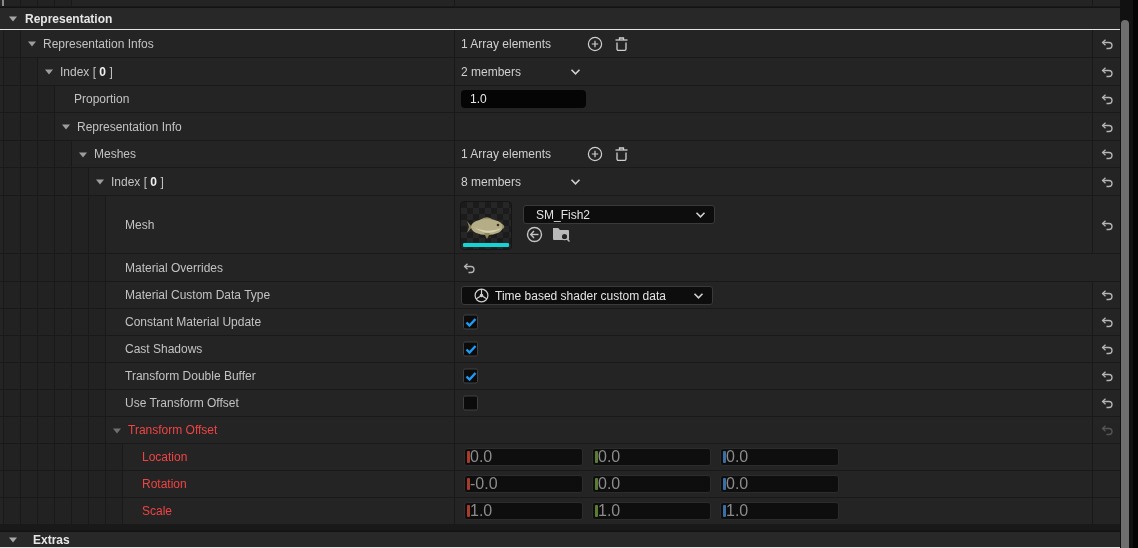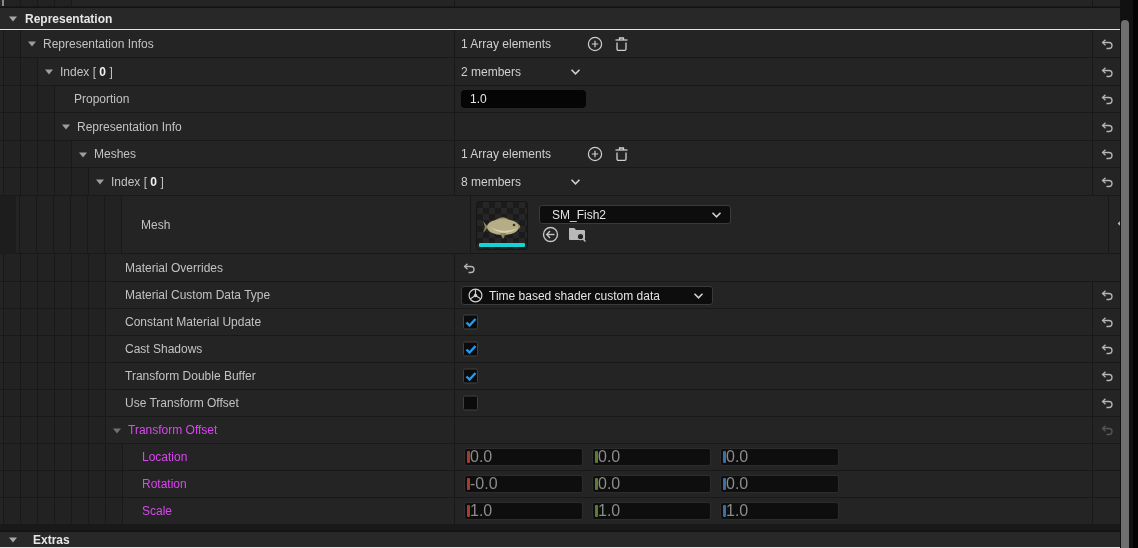--- a/index.html
+++ b/index.html
@@ -6,39 +6,39 @@
   html,body { width:1138px; height:548px; overflow:hidden; background:#1d1d1d;
               font-family:"Liberation Sans", sans-serif; }
   .panel { position:relative; width:1138px; height:548px; background:#1d1d1d; }
 
   
   .row { display:flex; width:1120px; border-bottom:1px solid #191919; background:#242424; }
   .h7  { height:7px; }
   .h23 { height:23px; }
   .h27 { height:27px; }
   .h28 { height:28px; }
-  .h58 { height:58px;margin-left:16px; }
+  .h58 { height:58px; }
   .h17 { height:17px; border-bottom:none;gap:8px; }
   .gap { height:6px; background:#191919; border-bottom:1px solid #151515; width:1120px; }
 
   .namecell { width:455px; display:flex; align-items:center; border-right:1px solid #181818;
               position:relative; overflow:hidden; height:100%; }
   .valuecell { width:638px; position:relative; border-right:1px solid #181818; height:100%; }
   .resetcell { width:27px; display:flex; align-items:center; justify-content:center; height:100%; }
 
   
   .gutter { height:100%; margin-left:3px; flex:0 0 auto;
             background:repeating-linear-gradient(to right,#191919 0 1px,#222222 1px 17px); }
   .lv1 { width:18px; } .lv2 { width:35px; } .lv3 { width:52px; }
   .lv4 { width:69px; } .lv5 { width:86px; } .lv6 { width:103px; } .lv7 { width:120px; }
 
   .tri { margin-left:6px; display:flex; align-items:center; flex:0 0 auto; }
   .label { margin-left:6px; font-size:12px; color:#c2c2c2; white-space:nowrap; }
   .label.noarrow { margin-left:19px; }
-  .label.dim, .dimtext { color:#d946ef; }
+  .label.dim, .dimtext { color:#ef4444; }
   .idx-num { color:#f0f0f0; font-weight:bold; }
 
   
   .cat { display:flex; align-items:center; width:1120px; background:#282828;
          border-bottom:1px solid #e5e5e5; border-top:1px solid #131313; }
   .cat .tri { margin-left:8px; }
   .cat .label { color:#e6e6e6; font-weight:600; font-size:12px; margin-left:7px; }
 
   
   .vtext { position:absolute; left:6px; top:50%; transform:translateY(-50%);
@@ -51,21 +51,21 @@
               width:125px; height:18px; background:#050505; border:none; border-radius:4px;
               color:#e8e8e8; font-size:12px; padding:0 0 0 9px;
               font-family:"Liberation Sans", sans-serif; }
 
   .combo { position:absolute; height:19px; background:#0d0d0d; border:1px solid #3a3a3a;
            border-radius:3px; display:flex; align-items:center; cursor:pointer; }
   .combo .ctext { font-size:12px; color:#e3e3e3; white-space:nowrap; overflow:hidden; }
   .combo .cchev { position:absolute; right:8px; top:50%; transform:translateY(-50%); }
 
   .mesh-combo { left:68px; top:9px; width:192px; padding-left:12px; }
-  .enum-combo { left:6px; top:4px; width:252px; padding-left:6px; }
+  .enum-combo { left:6px; top:4px; width:252px; padding-left:12px; }
   .enum-combo .ctext { margin-left:6px; }
 
   .thumb { position:absolute; left:5px; top:5px; width:52px; height:49px; border-radius:4px;
            background-color:#1b1b1b; border:1px solid #151515; overflow:hidden; cursor:pointer;
            background-image:
              linear-gradient(45deg,#262626 25%,transparent 25%,transparent 75%,#262626 75%),
              linear-gradient(45deg,#262626 25%,transparent 25%,transparent 75%,#262626 75%);
            background-size:12px 12px; background-position:0 0,6px 6px; }
   .thumb .fish { position:absolute; left:5px; top:12px; }
   .thumb .typebar { position:absolute; left:2px; right:2px; bottom:2px; height:4px;

